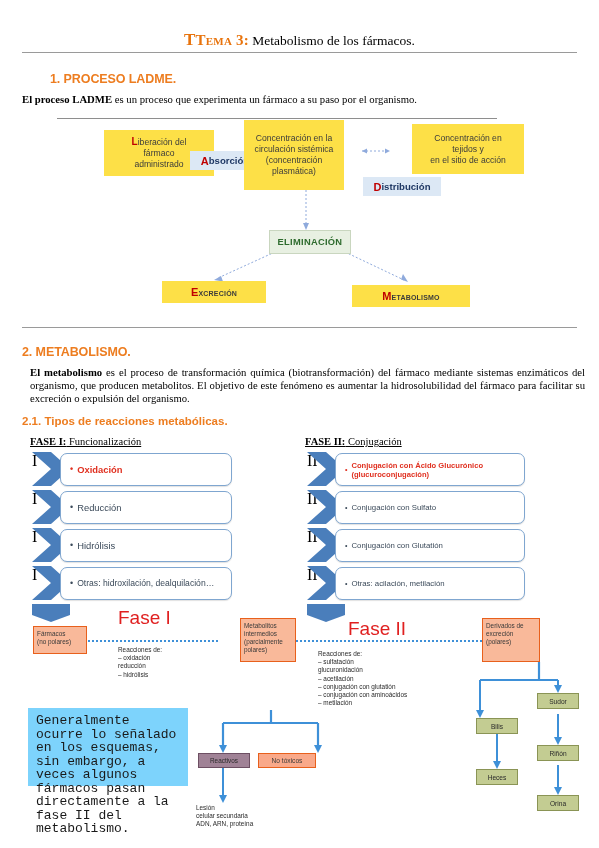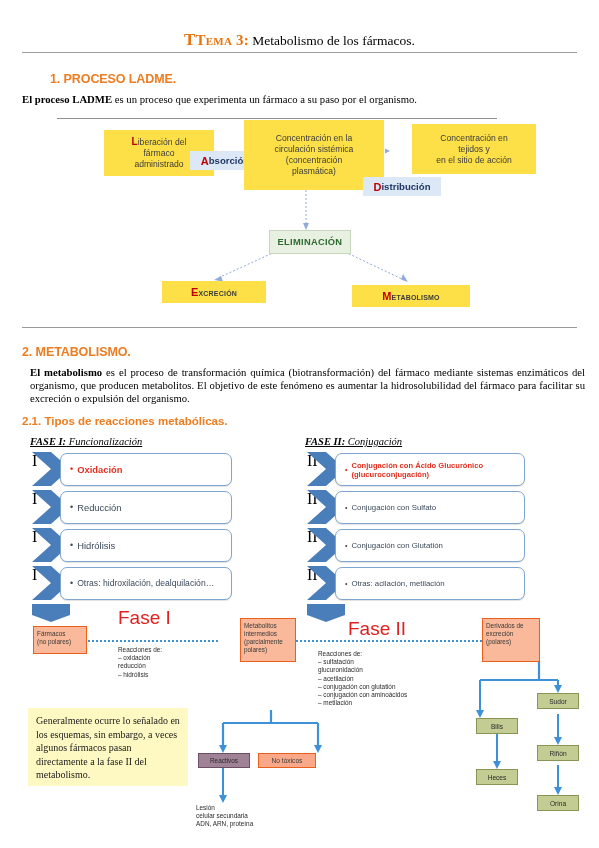--- a/index.html
+++ b/index.html
@@ -78,21 +78,21 @@
     border:1px solid #7fa6d0;border-radius:7px;background:#ffffff;
     box-shadow:0 1px 1px rgba(0,0,0,.12);
     display:flex;align-items:center;
     font-family:"Liberation Sans",sans-serif;
     color:#3b4a5a;font-size:9.4px;line-height:11px;
     padding-left:9px;padding-right:4px;
   }
   .cbox.hl{color:#E03020;font-weight:bold;}
   .bullet{margin-right:4px;font-size:9px;}
   .fase-label{
-    position:absolute;font-size:10.5px;font-weight:bold;font-style:italic;
+    position:absolute;font-size:10.5px;font-weight:bold;
   }
   .fase-label .u{text-decoration:underline;font-weight:normal;}
   .fase-label .bb{font-weight:bold;text-decoration:underline;}
 
   
   .botd{position:absolute;left:18px;top:600px;width:565px;height:230px;}
   .fase-title{
     position:absolute;color:#E02020;font-family:"Liberation Sans",sans-serif;
     font-size:19px;
   }
@@ -115,22 +115,22 @@
   .grbox{
     position:absolute;background:#C3CC92;border:1px solid #8a9455;
     font-family:"Liberation Sans",sans-serif;font-size:6.6px;color:#2a2a2a;
     display:flex;align-items:center;justify-content:center;box-sizing:border-box;
   }
   .minitext{
     position:absolute;font-family:"Liberation Sans",sans-serif;
     font-size:6.4px;line-height:8.2px;color:#2a2a2a;white-space:pre-line;
   }
   .notebox{
-    position:absolute;background:#fef9c3;
-    font-family:Liberation Serif, serif;font-size:10px;line-height:13.5px;
+    position:absolute;background:#7dd3fc;
+    font-family:Liberation Mono, monospace;font-size:13px;line-height:13.5px;
     color:#1a1a1a;padding:6px 8px;box-sizing:border-box;
   }
   .botsvg{position:absolute;left:0;top:0;width:565px;height:230px;overflow:visible;}
   .dotline{position:absolute;height:0;border-top:2px dotted #3E90D8;}
 </style>
 </head>
 <body>
 
 <div class="page">
 
@@ -172,30 +172,30 @@
         <span>fármaco</span><br>
         <span>administrado</span>
       </div>
     </div>
 
     <div class="bbox" style="left:168px;top:33px;width:62px;height:17px;">
       <span class="cap">A</span>
         <span>bsorción</span>
     </div>
 
-    <div class="ybox" style="left:222px;top:2px;width:140px;height:70px;">
+    <div class="ybox" style="left:222px;top:2px;width:100px;height:70px;">
       <div>
         <span>Concentración en la</span><br>
         <span>circulación sistémica</span><br>
         <span>(concentración</span><br>
         <span>plasmática)</span>
       </div>
     </div>
 
-    <div class="ybox" style="left:390px;top:6px;width:124px;height:50px;">
+    <div class="ybox" style="left:390px;top:6px;width:112px;height:50px;">
       <div>
         <span>Concentración en</span><br>
         <span>tejidos y</span><br>
         <span>en el sitio de acción</span>
       </div>
     </div>
 
     <div class="bbox" style="left:341px;top:59px;width:70px;height:17px;">
       <span class="cap">D</span>
         <span>istribución</span>

